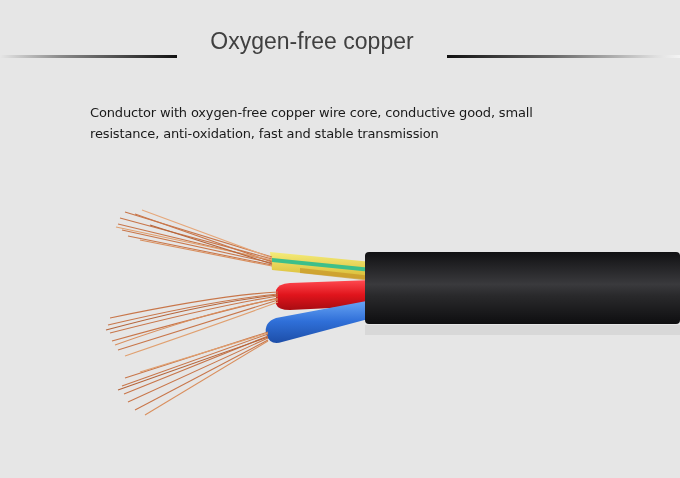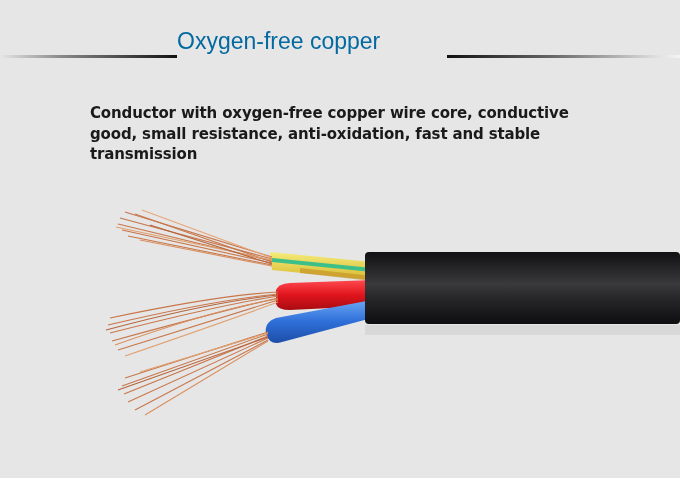--- a/index.html
+++ b/index.html
@@ -6,26 +6,26 @@
   body {
     width:680px; height:478px; overflow:hidden; position:relative;
     background:#e6e6e6;
     font-family:"Liberation Sans", sans-serif;
   }
   .rule { position:absolute; height:3px; top:55px; }
   .rule.left { left:0; width:177px; background:linear-gradient(to right,#e6e6e6 0%, #888 35%, #111 100%); }
   .rule.right { left:447px; width:233px; background:linear-gradient(to right,#111 0%, #666 45%, #e0e0e0 90%, #f4f4f4 100%); }
   .title {
     position:absolute; left:177px; width:270px; top:26px;
-    text-align:left; font-size:23px; line-height:31px; color:#0369a1;
+    text-align:center; font-size:23px; line-height:31px; color:#404040;
   }
   .desc {
     position:absolute; left:90px; top:103px; width:480px;
-    font-family:"DejaVu Sans", sans-serif; font-weight:bold;
-    font-size:15px; line-height:20.5px; color:#1a1a1a; letter-spacing:-0.15px;
+    font-family:"DejaVu Sans", sans-serif; font-weight:normal;
+    font-size:13px; line-height:20.5px; color:#1a1a1a; letter-spacing:-0.15px;
   }
   .photo { position:absolute; left:0; top:190px; width:680px; height:288px; }
 </style>
 </head>
 <body>
 
 <div class="rule left"></div>
 <div class="rule right"></div>
 
 <div class="title">

